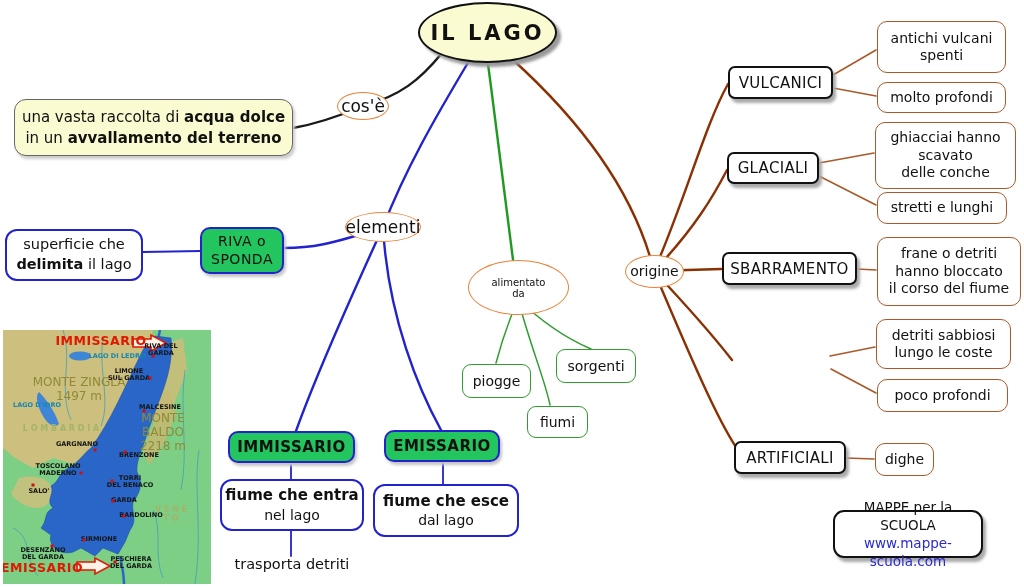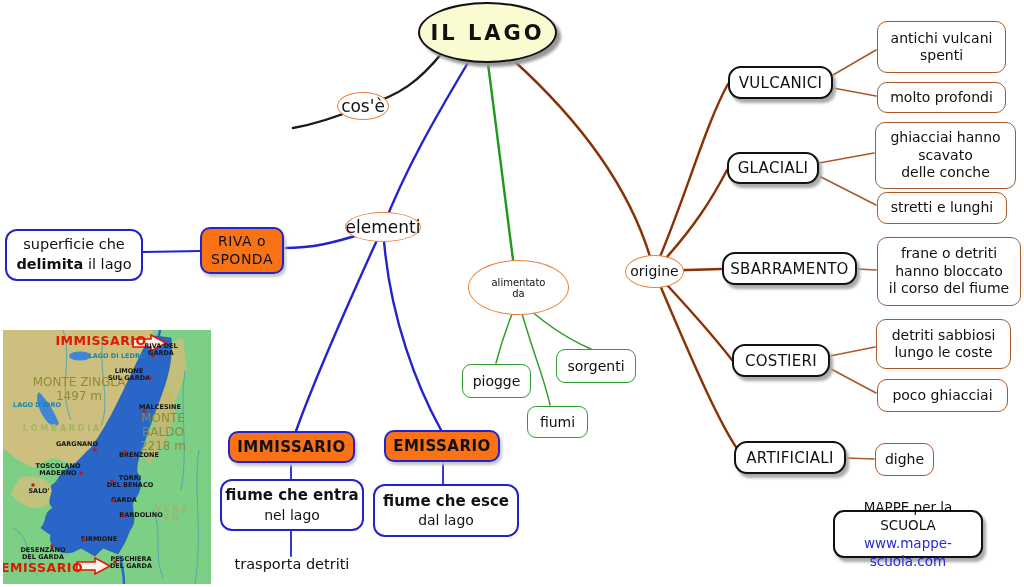--- a/index.html
+++ b/index.html
@@ -9,23 +9,23 @@
   .node{position:absolute;z-index:2;display:flex;align-items:center;justify-content:center;
         text-align:center;box-sizing:border-box;color:#111;flex-direction:column;}
   .node span[data-bind],.node b[data-bind]{white-space:pre-line;}
   .ell{border-radius:50%;}
   .root{background:#fbfbd2;border:2.5px solid #111;font-size:21px;font-weight:bold;
         letter-spacing:3px;box-shadow:4px 4px 3px #999;z-index:3;}
   .conn{background:#fff;border:1.5px solid #e8833a;font-size:17px;line-height:1.1;z-index:3;}
   .yellowbox{background:#fbfbd2;border:1.5px solid #666;border-radius:12px;font-size:15px;
         line-height:1.3;box-shadow:2px 3px 3px #ccc;}
   .bluebox{background:#fff;border:2px solid #2323cc;border-radius:12px;font-size:14px;line-height:1.3;}
-  .bluefill{background:#f97316;border:2px solid #2323cc;border-radius:10px;font-size:15px;
+  .bluefill{background:#22c55e;border:2px solid #2323cc;border-radius:10px;font-size:15px;
         font-weight:bold;box-shadow:2px 3px 3px #c5c5c5;letter-spacing:.5px;}
-  .cat{background:#fff;border:2px solid #111;border-radius:13px;font-size:15px;
+  .cat{background:#fff;border:2px solid #111;border-radius:7px;font-size:15px;
         box-shadow:3px 4px 3px #aaa;letter-spacing:.3px;}
   .brownleaf{background:#fff;border:1.6px solid #aa5a2a;border-radius:10px;font-size:14px;line-height:1.25;}
   .greenleaf{background:#fff;border:1.6px solid #2f9e2f;border-radius:9px;font-size:14px;}
   .plain{font-size:14.5px;text-align:right;}
   .footerbox{background:#fff;border:2px solid #111;border-radius:11px;box-shadow:3px 4px 3px #aaa;
         font-size:13.5px;line-height:1.55;}
   .footerbox .link{color:#2a2ad0;cursor:pointer;}
   .defline{display:block;line-height:1.35;}
   
   #map{position:absolute;left:3px;top:330px;width:208px;height:254px;z-index:2;overflow:hidden;}
@@ -88,20 +88,24 @@
     </g>
   </svg>
 
   <div class="node ell root" style="left:418px;top:2px;width:139px;height:61px">
     <span data-bind="root.label">IL LAGO</span>
   </div>
 
   <div class="node ell conn" style="left:337px;top:92px;width:52px;height:28px">
     <span data-bind="cosa.label">cos'è</span>
   </div>
+  <div class="node yellowbox" style="left:14px;top:99px;width:279px;height:57px">
+    <span class="defline"><span data-bind="cosa.def_n1">una vasta raccolta di </span><b data-bind="cosa.def_b1">acqua dolce</b></span>
+    <span class="defline"><span data-bind="cosa.def_n2">in un </span><b data-bind="cosa.def_b2">avvallamento del terreno</b></span>
+  </div>
 
   <div class="node ell conn" style="left:345px;top:212px;width:76px;height:30px">
     <span data-bind="elementi.label">elementi</span>
   </div>
   <div class="node bluefill" style="left:200px;top:227px;width:84px;height:47px;font-size:14px;font-weight:normal;line-height:1.25">
     <span data-bind="elementi.riva_label">RIVA o
 SPONDA</span>
   </div>
   <div class="node bluebox" style="left:5px;top:229px;width:138px;height:52px;font-size:14.5px">
     <span class="defline" data-bind="elementi.sup_n1">superficie che</span>
@@ -169,29 +173,26 @@
 
   <div class="node cat" style="left:722px;top:252px;width:135px;height:33px">
     <span data-bind="origine.categories.2.label">SBARRAMENTO</span>
   </div>
   <div class="node brownleaf" style="left:877px;top:237px;width:144px;height:69px">
     <span data-bind="origine.categories.2.leaves.0">frane o detriti
 hanno bloccato
 il corso del fiume</span>
   </div>
 
-  <div class="node cat" style="left:732px;top:344px;width:98px;height:33px">
-    <span data-bind="origine.categories.3.label">COSTIERI</span>
-  </div>
   <div class="node brownleaf" style="left:876px;top:319px;width:135px;height:50px">
     <span data-bind="origine.categories.3.leaves.0">detriti sabbiosi
 lungo le coste</span>
   </div>
   <div class="node brownleaf" style="left:877px;top:379px;width:131px;height:33px">
-    <span data-bind="origine.categories.3.leaves.1">poco ghiacciai</span>
+    <span data-bind="origine.categories.3.leaves.1">poco profondi</span>
   </div>
 
   <div class="node cat" style="left:734px;top:441px;width:112px;height:33px">
     <span data-bind="origine.categories.4.label">ARTIFICIALI</span>
   </div>
   <div class="node brownleaf" style="left:875px;top:443px;width:59px;height:33px">
     <span data-bind="origine.categories.4.leaves.0">dighe</span>
   </div>
 
   <div class="node footerbox" style="left:833px;top:510px;width:150px;height:48px">

